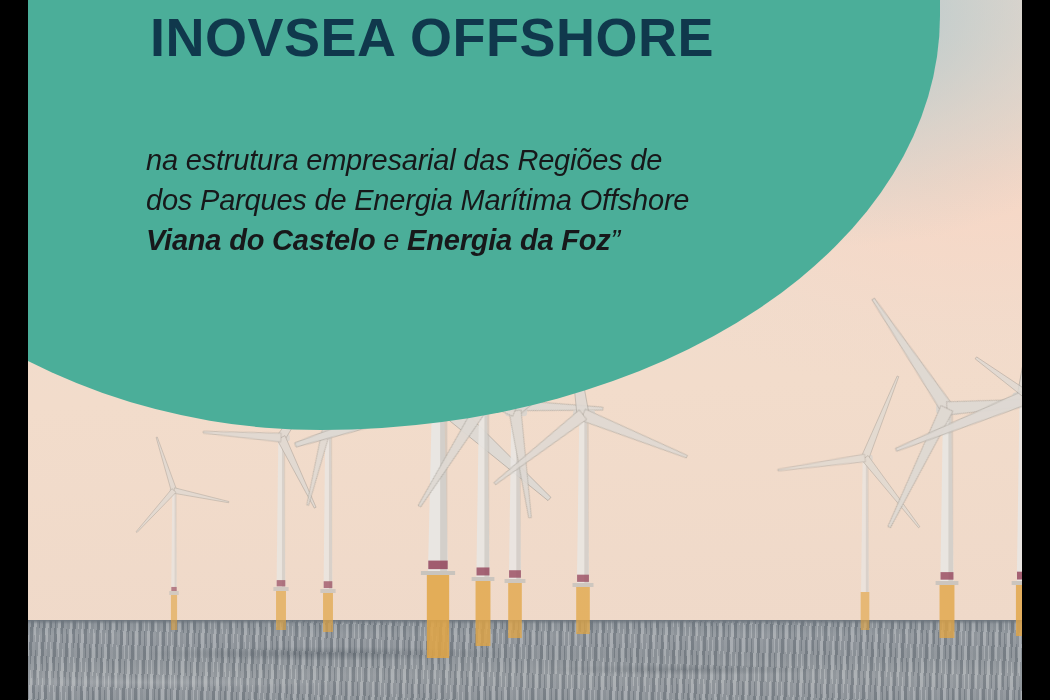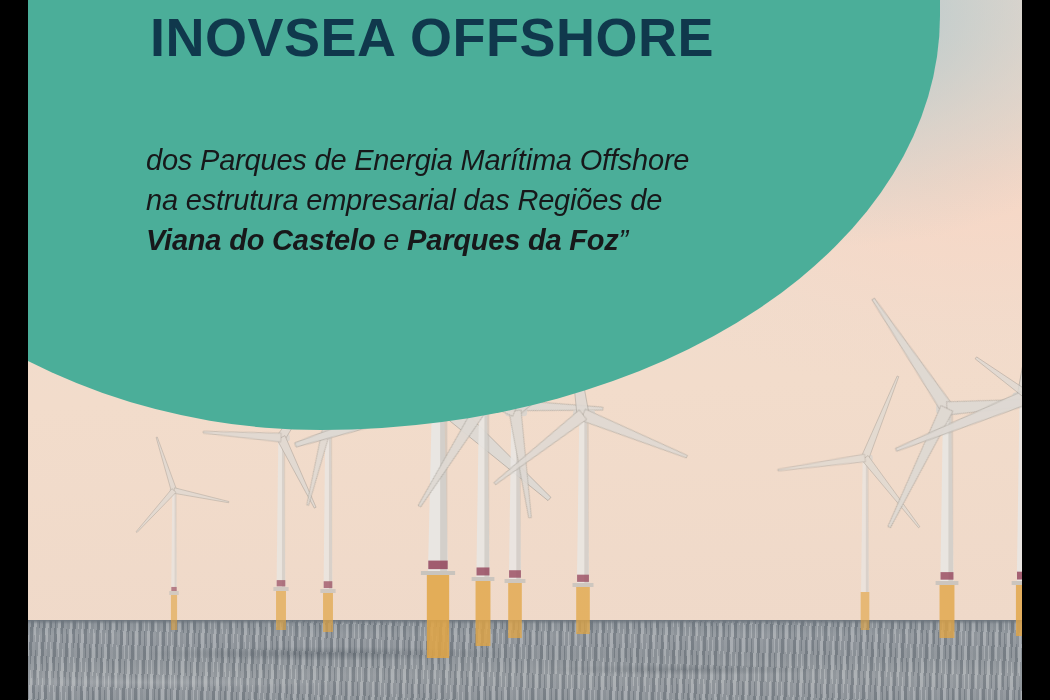--- a/index.html
+++ b/index.html
@@ -278,21 +278,21 @@
       </svg>
   </div>
 
   <div class="blob-wrap">
     <div class="blob"></div>
   </div>
 
   <div class="title">INOVSEA OFFSHORE</div>
 
   <div class="subtitle">
+    <span class="ln">na estrutura empresarial das Regiões de</span>
     <span class="ln">dos Parques de Energia Marítima Offshore</span>
-    <span class="ln">na estrutura empresarial das Regiões de</span>
-    <span class="ln"><b>Viana do Castelo</b><span> e </span><b>Parques da Foz</b><span>”</span></span>
+    <span class="ln"><b>Viana do Castelo</b><span> e </span><b>Energia da Foz</b><span>”</span></span>
   </div>
 
   <div class="bar left"></div>
   <div class="bar right"></div>
 
 </div>
 
 </body></html>

